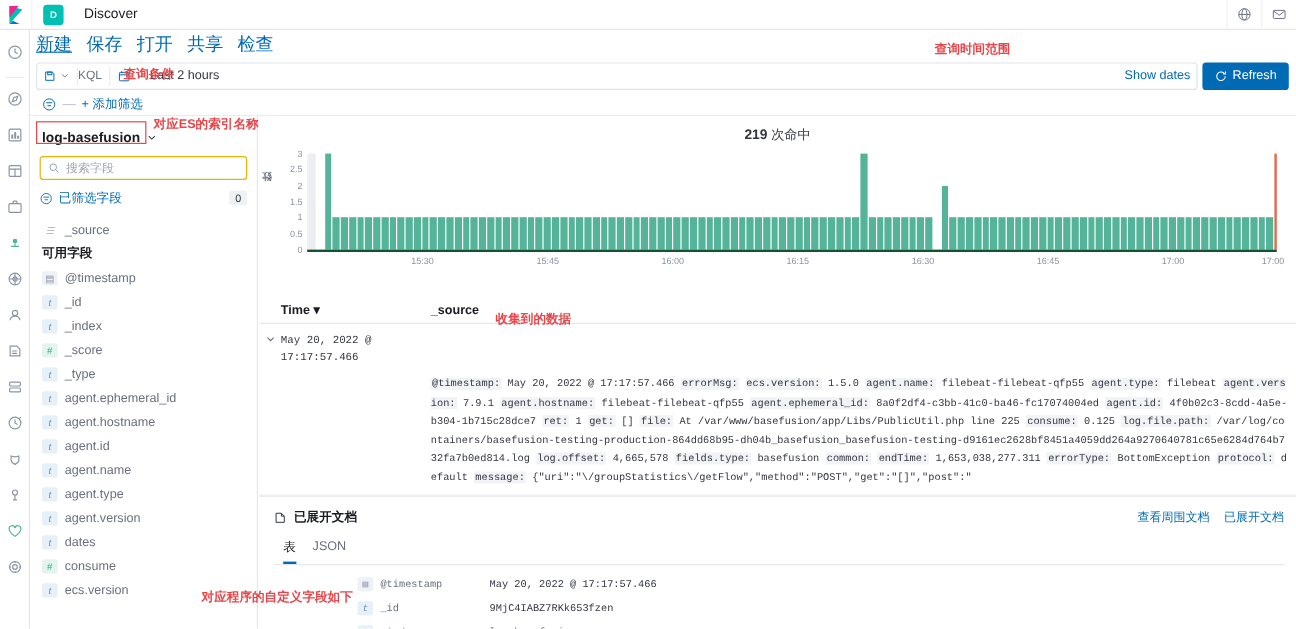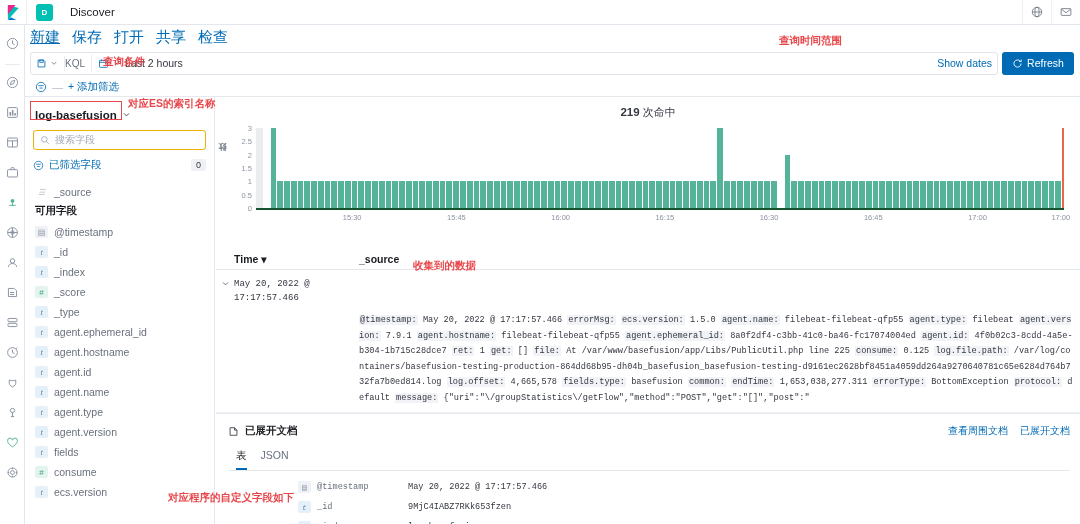--- a/index.html
+++ b/index.html
@@ -494,21 +494,21 @@
     <div class="field-row">
       <span class="fico">t</span>
       <span>agent.type</span>
     </div>
     <div class="field-row">
       <span class="fico">t</span>
       <span>agent.version</span>
     </div>
     <div class="field-row">
       <span class="fico">t</span>
-      <span>fields</span>
+      <span>dates</span>
     </div>
     <div class="field-row">
       <span class="fico num">#</span>
       <span>consume</span>
     </div>
     <div class="field-row">
       <span class="fico">t</span>
       <span>ecs.version</span>
     </div>
     <div class="field-row">

